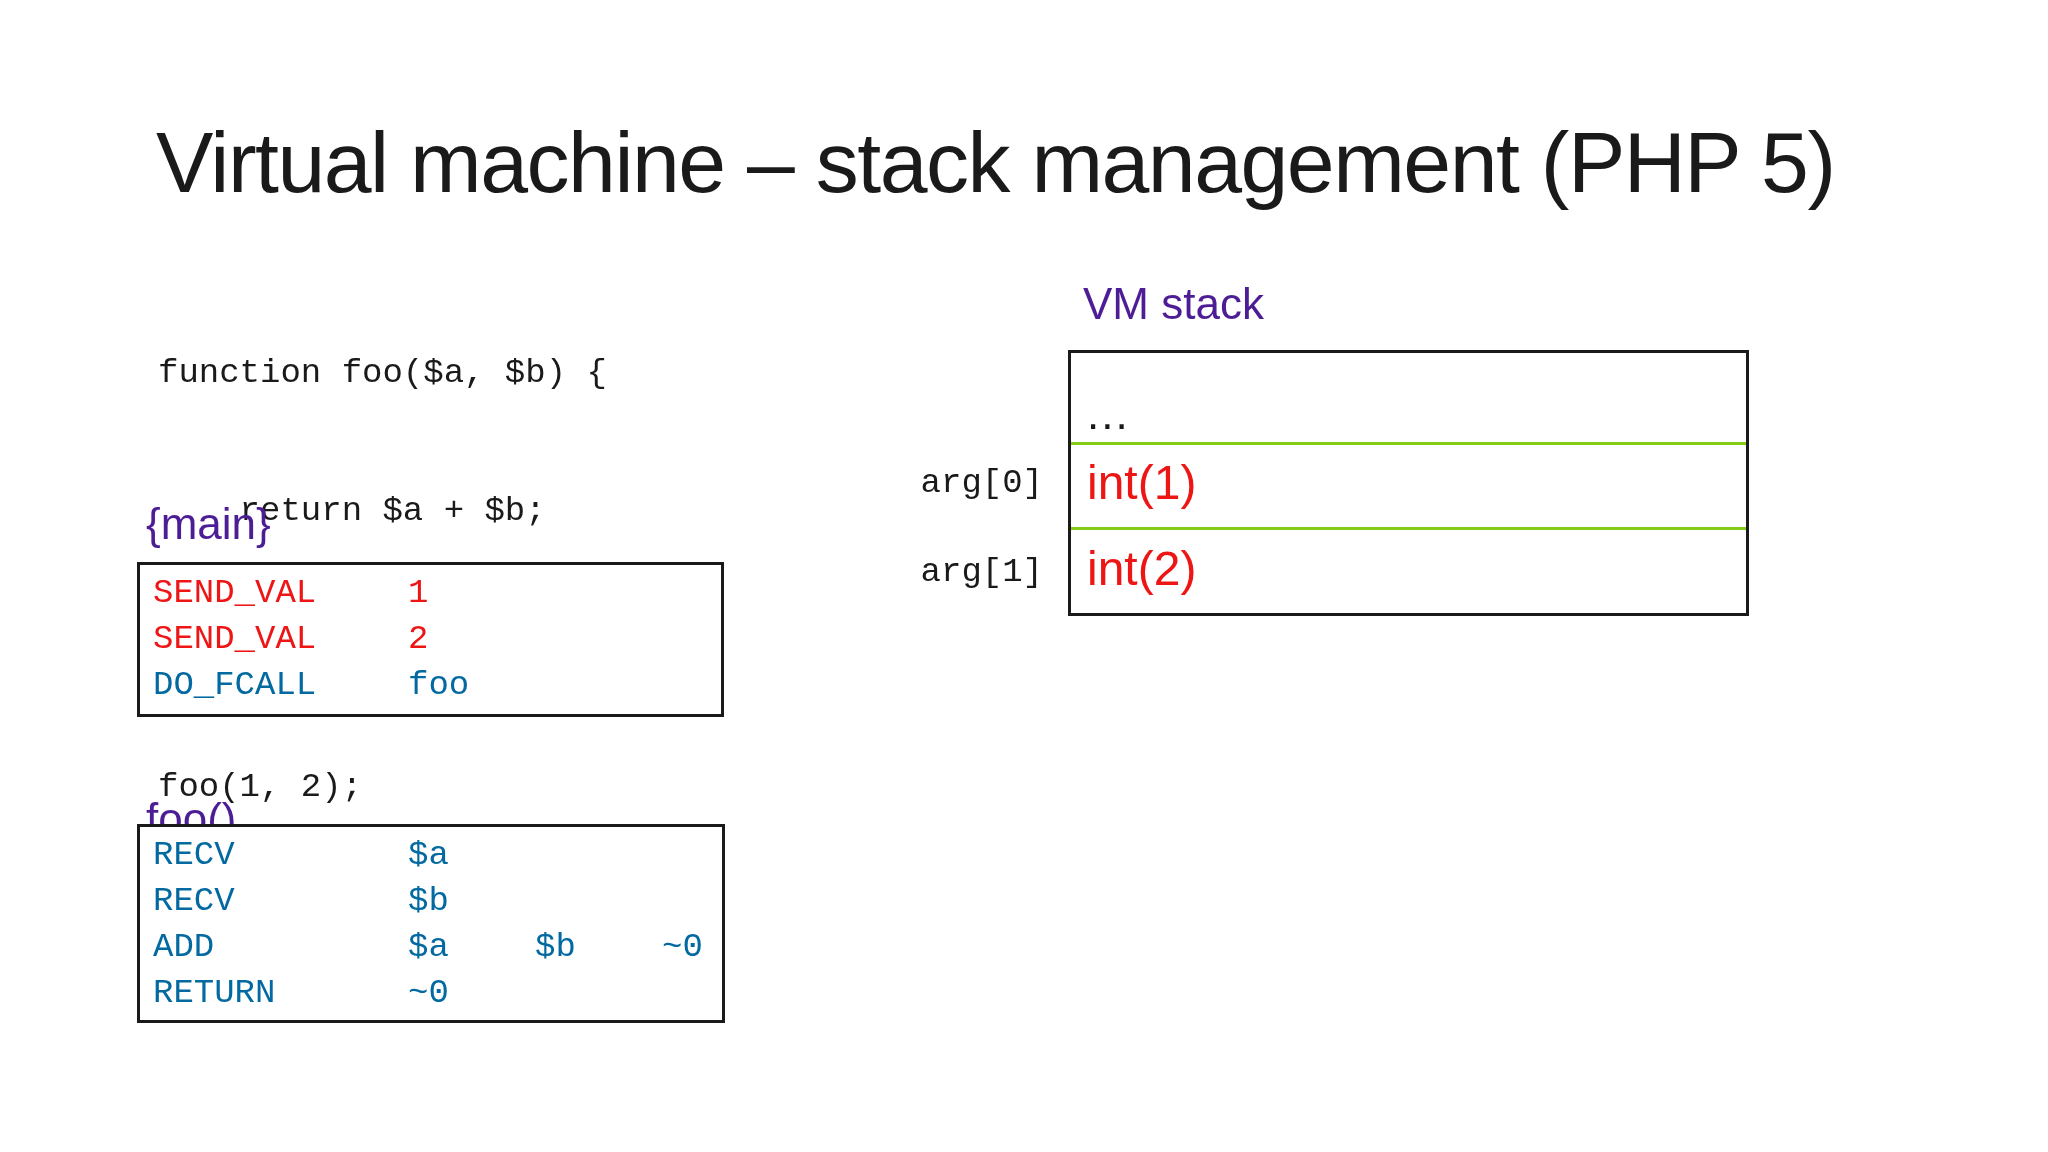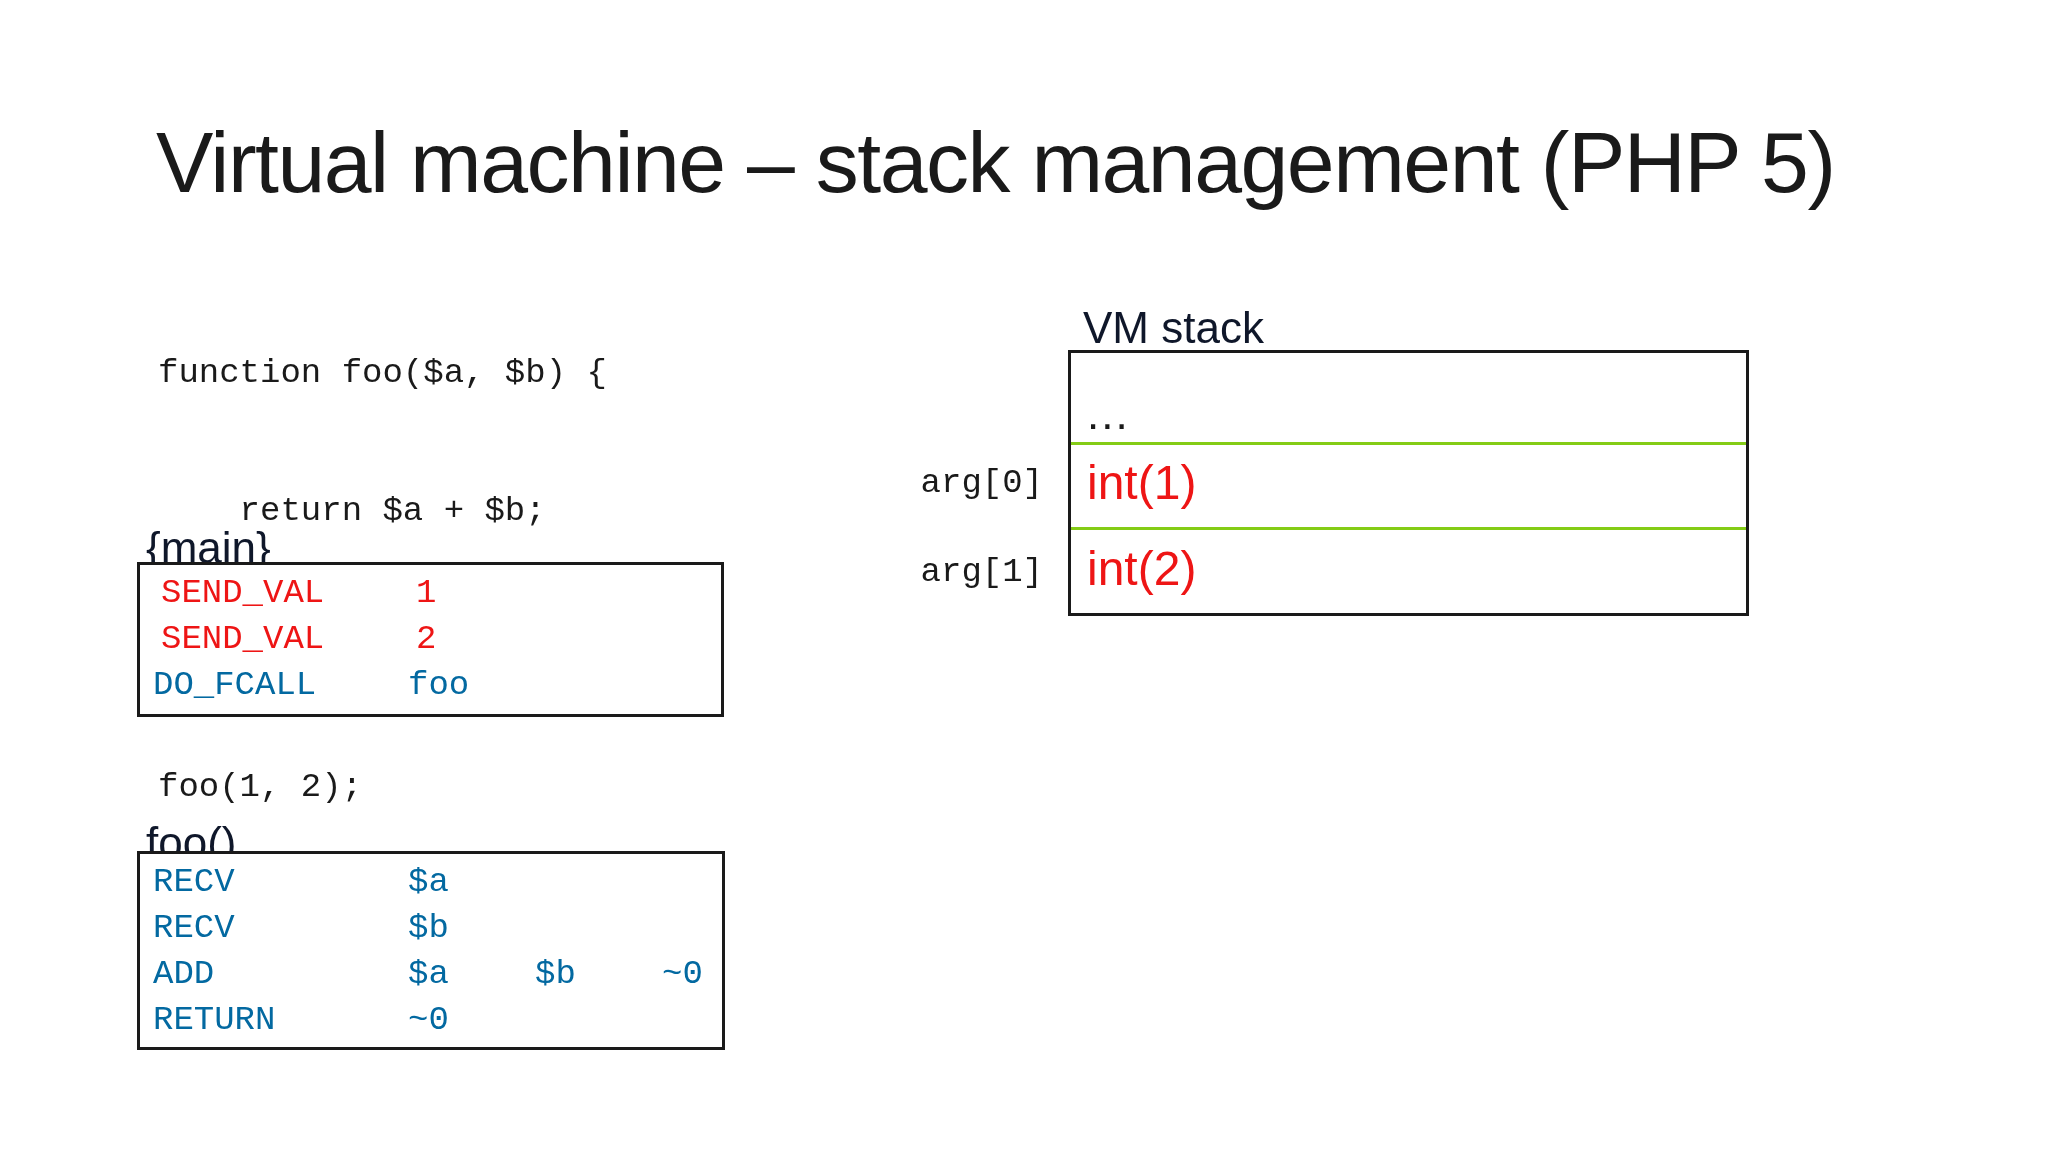--- a/index.html
+++ b/index.html
@@ -34,46 +34,45 @@
     font-size: 34px;
     line-height: 46px;
     white-space: pre;
     color: #1a1a1a;
   }
 
   
   .frame-label {
     font-size: 44px;
     line-height: 52px;
-    color: #0f172a;
+    color: #4c1d95;
     white-space: nowrap;
-    margin-top: 24px;
   }
   .main-label { left: 146px; top: 498px; }
   .foo-label  { left: 146px; top: 793px; }
 
   
   .opcode-box {
     border: 3px solid #1a1a1a;
     box-sizing: border-box;
     background: #ffffff;
     font-family: "Liberation Mono", "DejaVu Sans Mono", monospace;
     font-size: 34px;
     padding: 5px 0 0 13px;
   }
   .main-box { left: 137px; top: 562px; width: 587px; height: 155px; }
-  .foo-box  { left: 137px; top: 851px; width: 588px; height: 199px; }
+  .foo-box  { left: 137px; top: 824px; width: 588px; height: 199px; }
   .op-row {
     display: grid;
     grid-template-columns: 255px 127px 127px auto;
     line-height: 46px;
     white-space: pre;
     color: #0369a1;
   }
-  .op-row.highlight { color: var(--red); margin-left: 8px; }
+  .op-row.highlight { color: var(--red); }
 
   
   .stack-label { left: 1083px; top: 278px; font-size: 44px; line-height: 52px; }
   .stack-box {
     left: 1068px; top: 350px;
     width: 681px; height: 266px;
     border: 3px solid #1a1a1a;
     box-sizing: border-box;
     display: flex;
     flex-direction: column;

